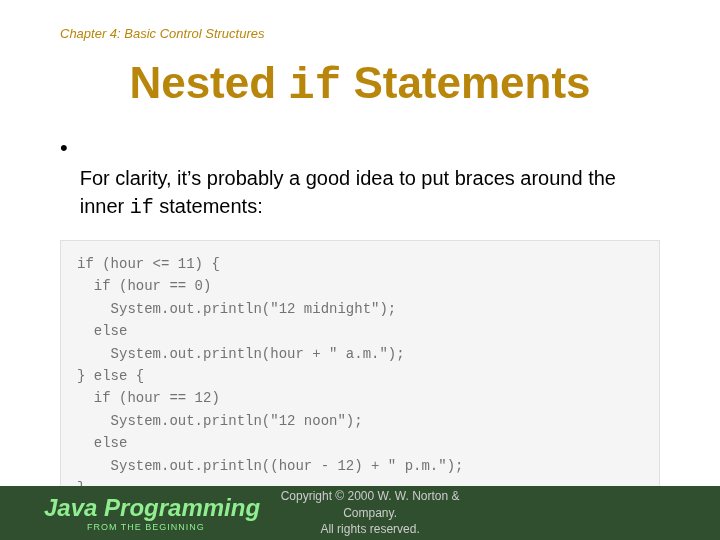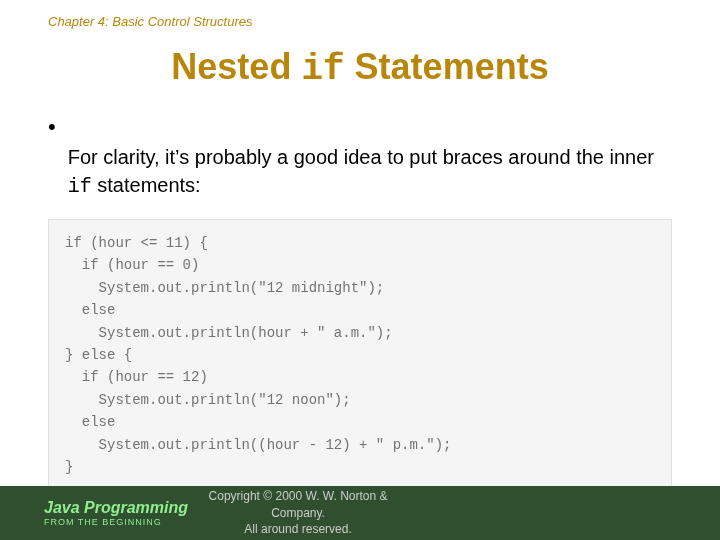--- a/index.html
+++ b/index.html
@@ -10,40 +10,40 @@
       background: #ffffff;
       font-family: Arial, Helvetica, sans-serif;
       overflow: hidden;
       position: relative;
     }
 
     .page {
       width: 720px;
       height: 540px;
       background: #ffffff;
-      padding: 4px;
+      padding: 16px;
       position: relative;
     }
 
     .chapter-header {
       padding: 8px 44px 0 44px;
     }
 
     .chapter-title {
       font-size: 13px;
       color: #b8860b;
       font-style: italic;
       font-weight: normal;
     }
 
     .slide-title {
       text-align: center;
       margin-top: 16px;
       margin-bottom: 20px;
-      font-size: 36px;
+      font-size: 44px;
       color: #b8860b;
       font-weight: bold;
     }
 
     .slide-title .code-font {
       font-family: 'Courier New', Courier, monospace;
       font-weight: bold;
     }
 
     .bullet-section {
@@ -98,31 +98,32 @@
       display: flex;
       align-items: center;
       padding: 0 44px;
     }
 
     .footer-brand {
       flex: 0 0 auto;
     }
 
     .footer-brand-main {
-      font-size: 16px;
+      font-size: 24px;
       font-weight: bold;
       color: #90ee90;
       font-style: italic;
     }
 
     .footer-brand-sub {
       font-size: 9px;
       color: #90ee90;
       letter-spacing: 1px;
       text-transform: uppercase;
+      margin-left: 43px;
     }
 
     .footer-page {
       flex: 1;
       text-align: center;
       font-size: 14px;
       color: #ffffff;
     }
 
     .footer-copyright {
@@ -167,17 +168,17 @@
     System.out.println((hour - 12) + " p.m.");
 }</div>
 
   <div class="footer">
     <div class="footer-brand">
       <div class="footer-brand-main">Java Programming</div>
       <div class="footer-brand-sub">FROM THE BEGINNING</div>
     </div>
     <div class="footer-copyright">
       <div>Copyright © 2000 W. W. Norton &amp; Company.</div>
-      <div>All around reserved.</div>
+      <div>All rights reserved.</div>
     </div>
   </div>
 
 </div>
 
 </body></html>

